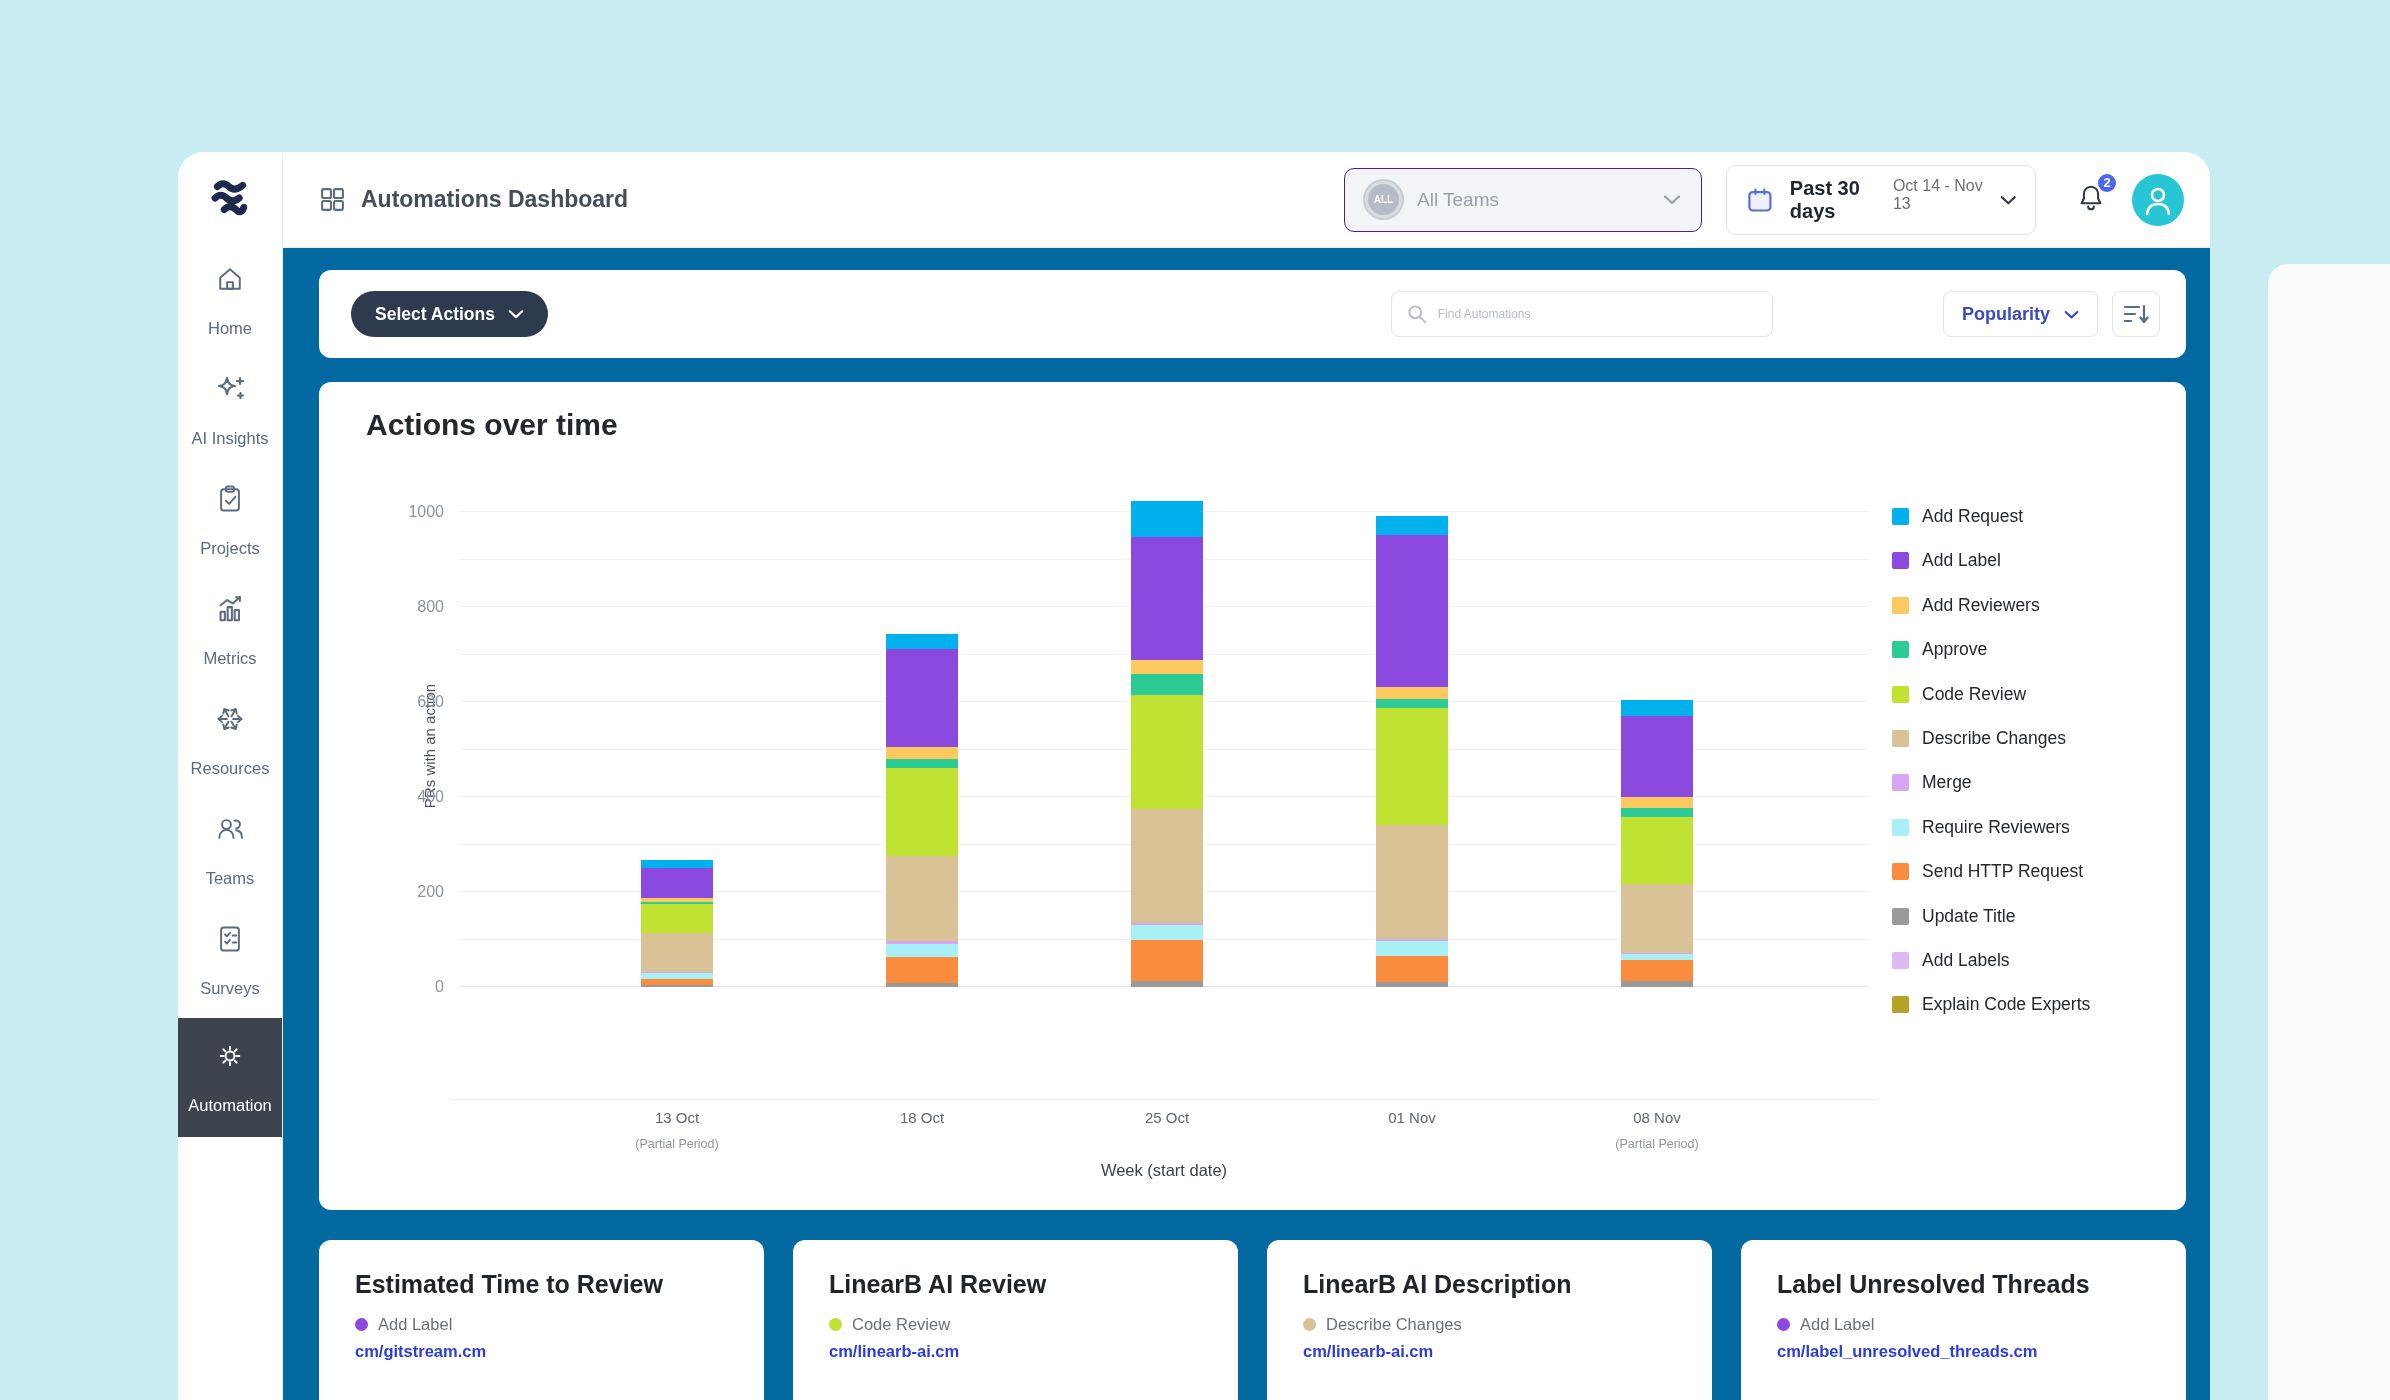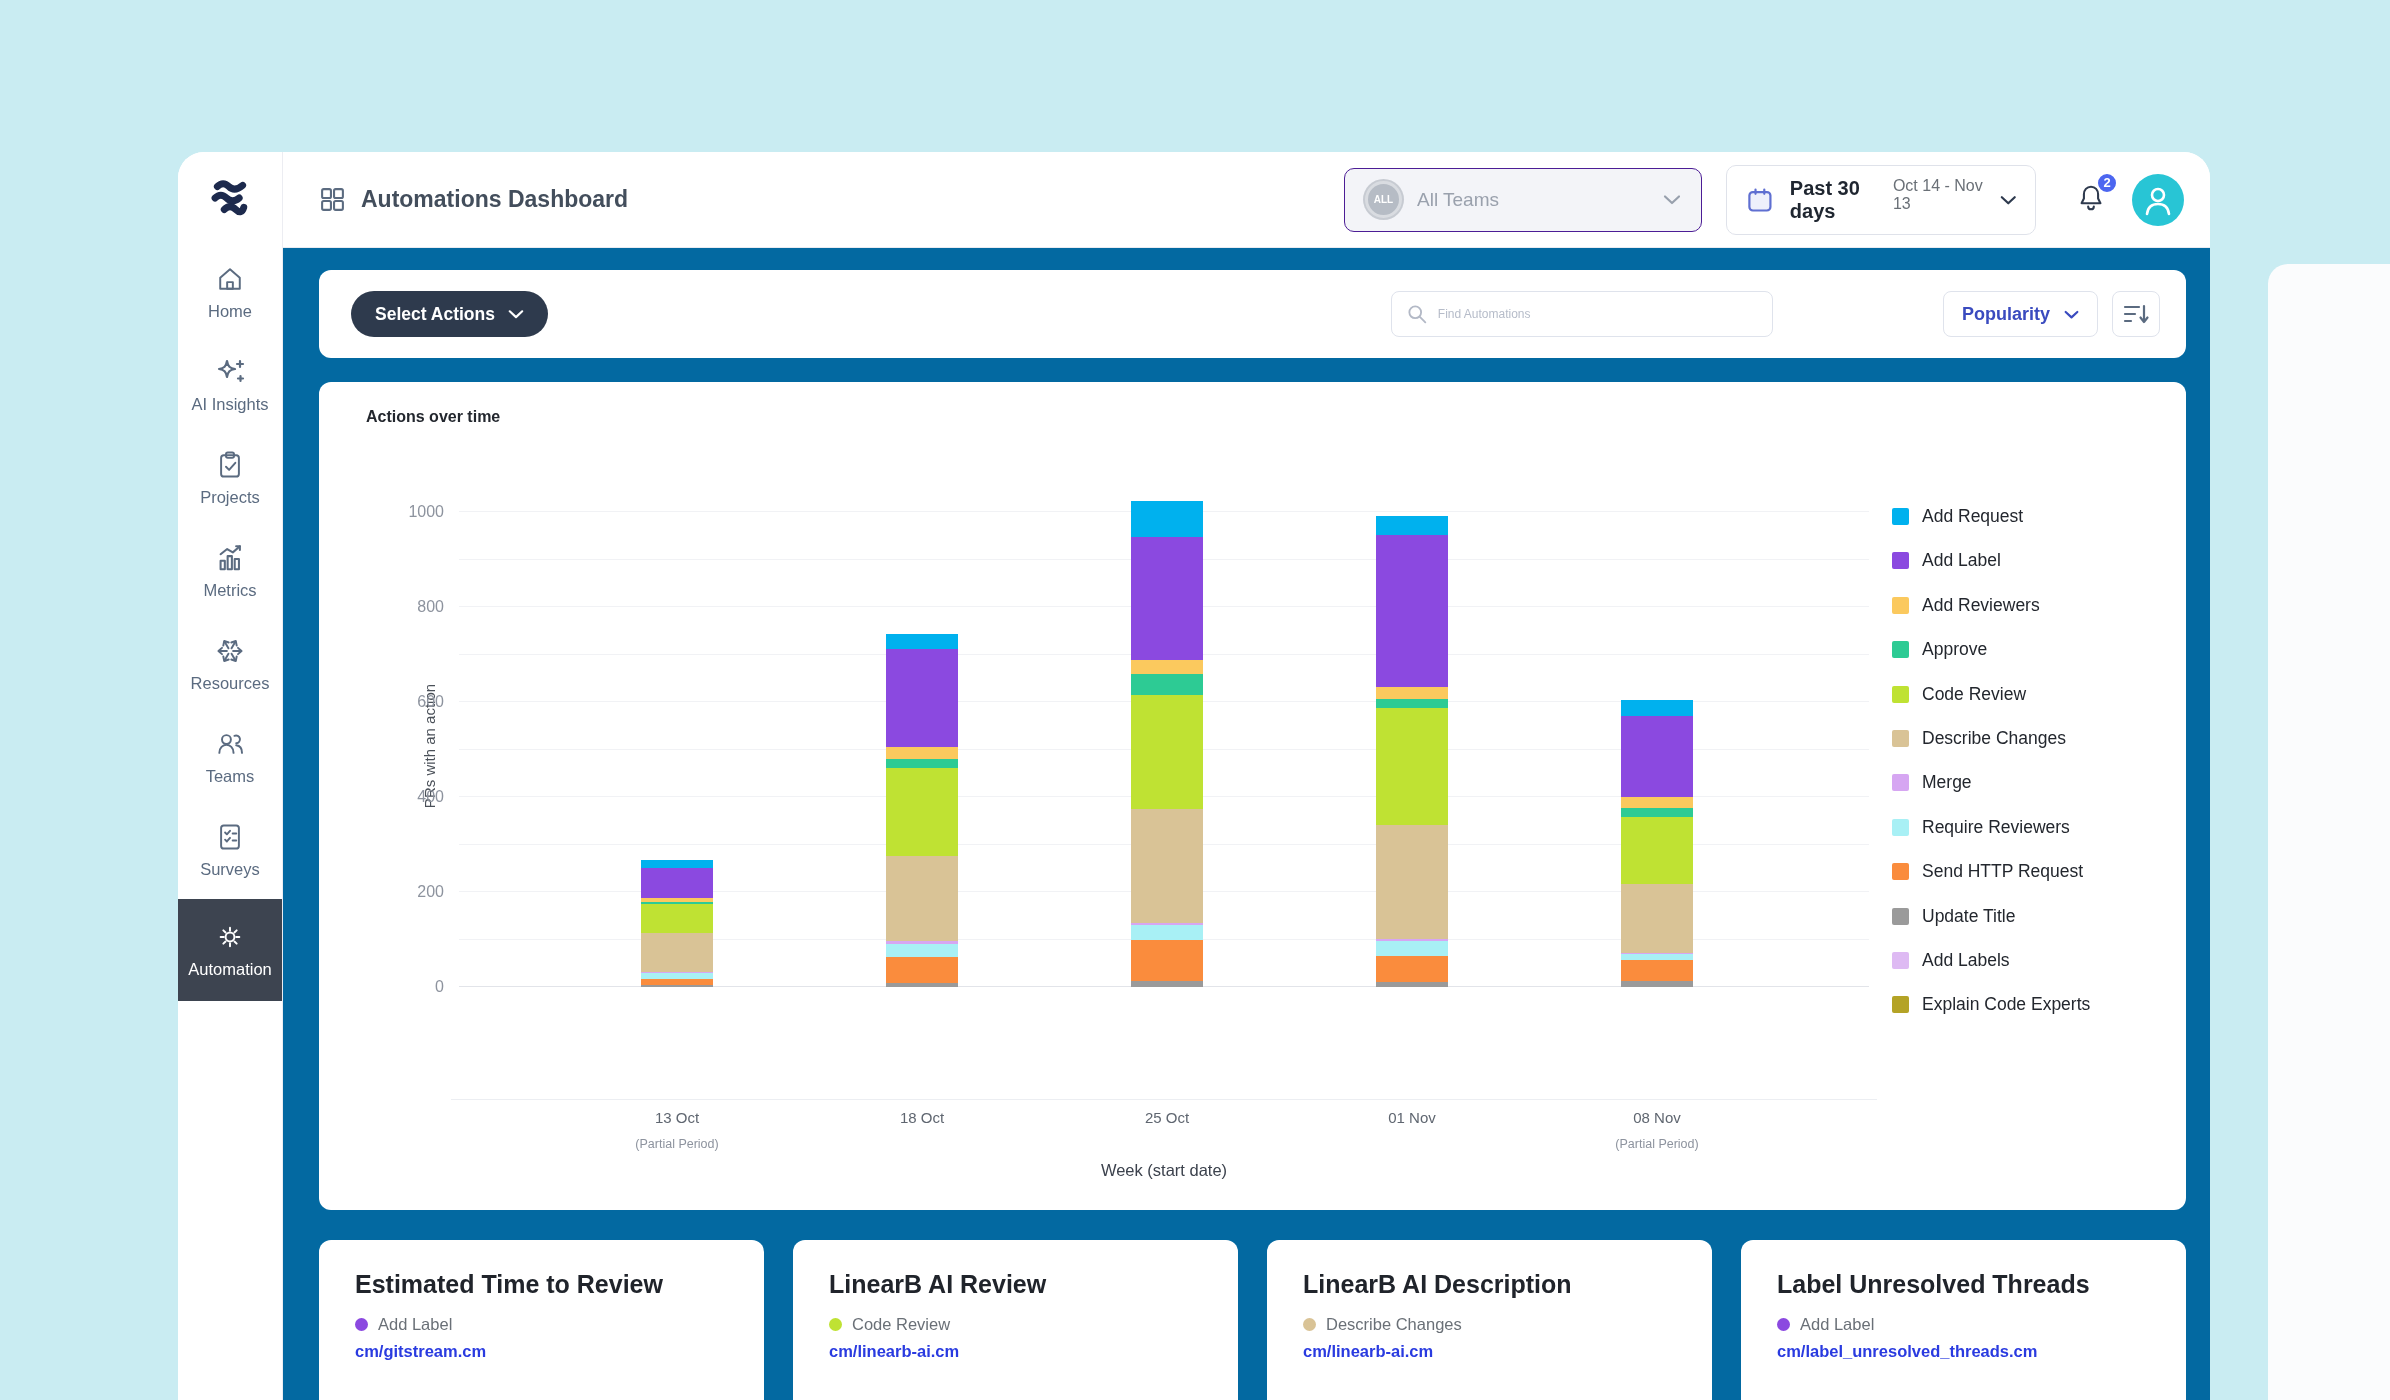--- a/index.html
+++ b/index.html
@@ -10,21 +10,21 @@
     background:#fbfcfd; border-radius:20px 0 0 0; }
 
   .app-window { position:absolute; left:178px; top:152px; width:2032px; height:1248px;
     background:#fff; border-radius:26px 26px 0 0; display:flex; overflow:hidden; }
 
   
   .sidebar { width:105px; background:#fff; border-right:1px solid #ecedf2; display:flex;
     flex-direction:column; align-items:center; padding-top:26px; flex-shrink:0; }
   .logo { margin-bottom:26px; }
   .nav { width:100%; }
-  .nav-item { width:100%; display:flex; flex-direction:column; align-items:center; gap:7px;
+  .nav-item { width:100%; display:flex; flex-direction:column; align-items:center; gap:24px;
     padding:15px 0; margin-bottom:5px; color:#5b6b80; font-size:16.5px; cursor:pointer; }
   .nav-item svg { stroke:currentColor; fill:none; stroke-width:2.2; stroke-linecap:round; stroke-linejoin:round; }
   .nav-item.active { background:#3d4450; color:#fff; padding:22px 0; margin-bottom:0; }
 
   
   .main { flex:1; display:flex; flex-direction:column; min-width:0; }
   .topbar { height:96px; background:#fff; border-bottom:1px solid #e9ebf1; display:flex;
     align-items:center; padding:0 26px 0 36px; gap:24px; flex-shrink:0; }
   .tb-title { display:flex; align-items:center; gap:15px; color:#434e5c; font-size:23px; font-weight:700; }
   .team-selector { margin-left:auto; width:358px; height:64px; background:#f3f4f8;
@@ -59,21 +59,21 @@
     font-family:inherit; background:transparent; }
   .search-box input::placeholder { color:#b6bcc9; }
   .popularity { height:46px; border:1px solid #dfe3ec; background:#fff; border-radius:8px; display:flex;
     align-items:center; gap:14px; padding:0 18px; color:#3a4bbf; font-size:18px; font-weight:600;
     margin-right:14px; cursor:pointer; font-family:inherit; }
   .sort-btn { width:48px; height:46px; border:1px solid #dfe3ec; background:#fff; border-radius:8px;
     display:flex; align-items:center; justify-content:center; cursor:pointer; }
 
   
   .chart-card { margin-top:24px; height:828px; position:relative; }
-  .chart-title { position:absolute; left:47px; top:26px; font-size:16px; font-weight:700; color:#23272e; }
+  .chart-title { position:absolute; left:47px; top:26px; font-size:30px; font-weight:700; color:#23272e; }
   .plot { position:absolute; left:140px; top:123px; width:1410px; height:482px; }
   .gridline { position:absolute; left:0; right:0; height:1px; background:#f1f2f5; }
   .gridline.zero { background:#e2e4e9; }
   .ytick { position:absolute; left:-110px; width:95px; text-align:right; font-size:16px; color:#8d939e; }
   .ylabel { position:absolute; left:-130px; top:50%; width:200px; text-align:center;
     transform:translateY(-50%) rotate(-90deg); font-size:15px; color:#4a5058; white-space:nowrap; }
   .bar { position:absolute; bottom:0; width:72px; display:flex; flex-direction:column-reverse; }
   .seg { width:100%; }
   .axisline { position:absolute; top:calc(100% + 112px); left:-8px; right:-8px; height:1px; background:#eceef2; }
   .xtick { position:absolute; top:calc(100% + 122px); width:200px; text-align:center; font-size:15px; color:#5f6670; }

